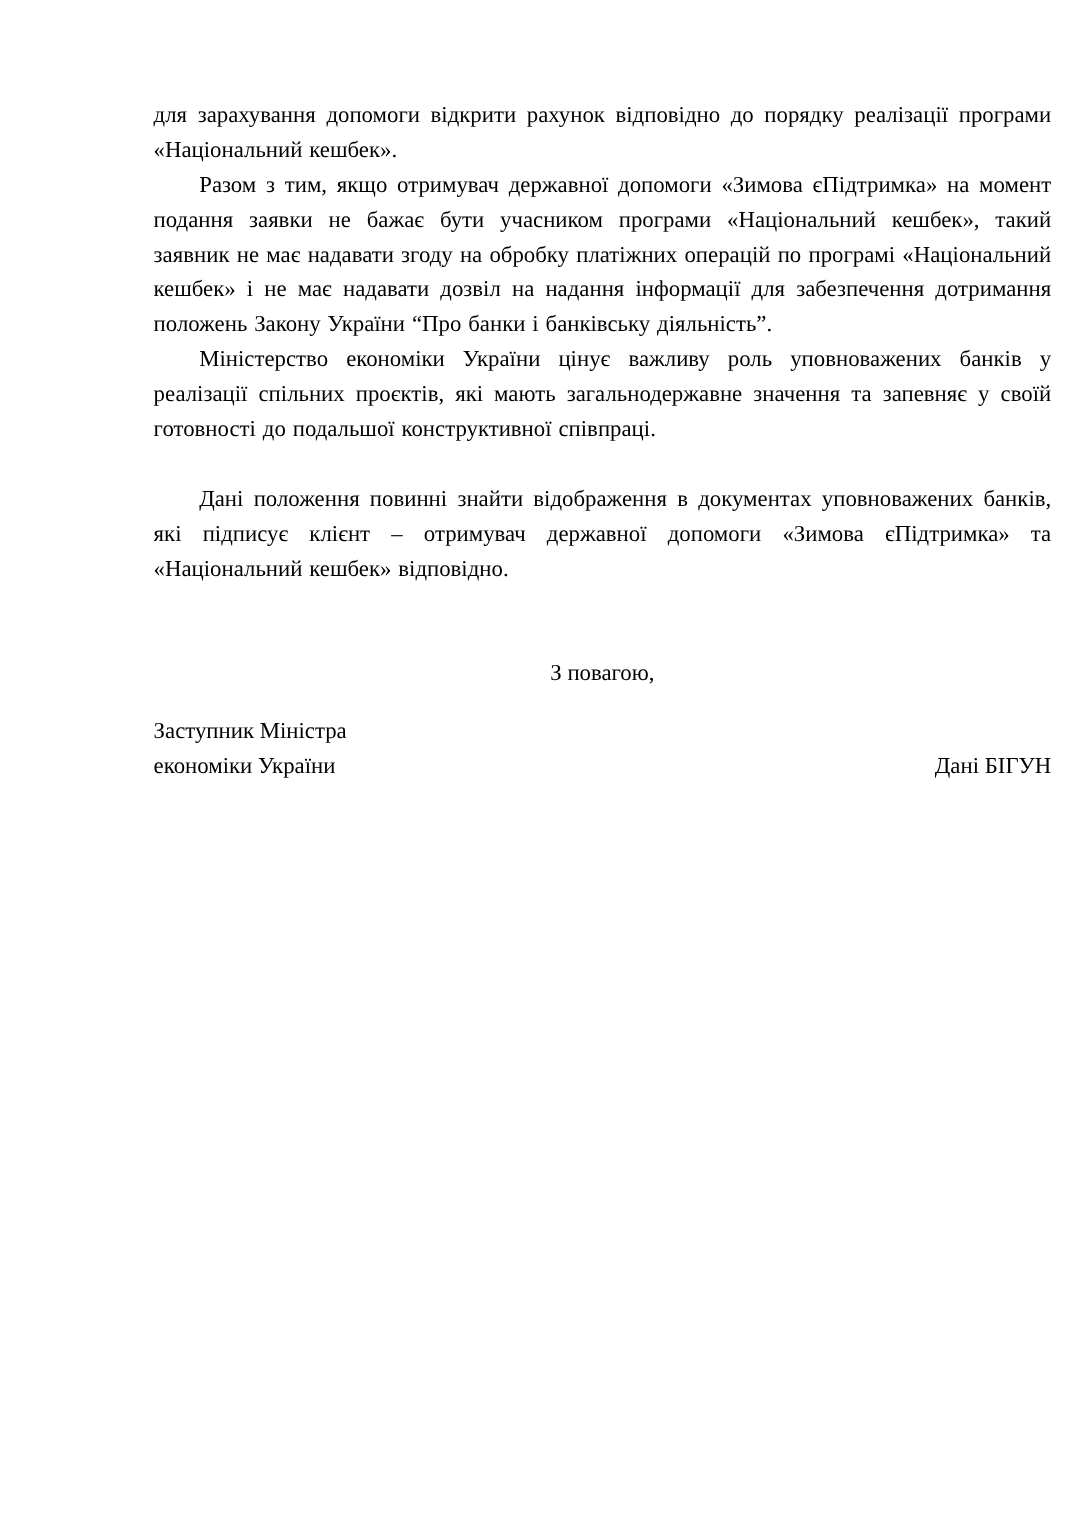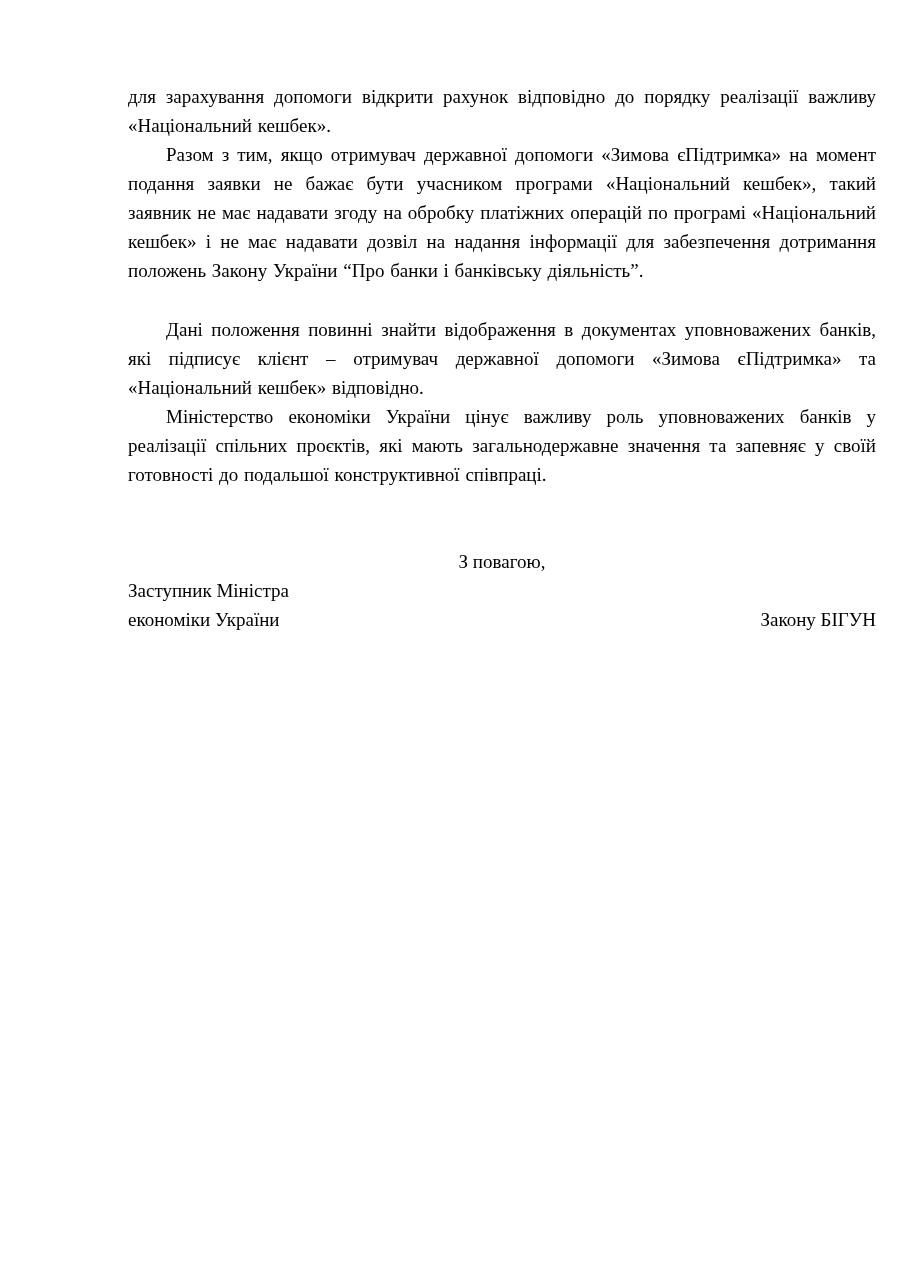--- a/index.html
+++ b/index.html
@@ -36,47 +36,48 @@
   .para.gap-before {
     margin-top: 30px;
   }
   .closing {
     margin: 58px 0 0 0;
     font-size: 19px;
     line-height: 29px;
     text-align: center;
   }
   .signature {
+    margin-top: 19px;
     font-size: 19px;
     line-height: 29px;
   }
   .sig-row {
     display: flex;
     justify-content: space-between;
     align-items: center;
   }
 </style>
 </head>
 <body>
 
 <div class="page">
   <div class="content">
 
-    <p class="para">для зарахування допомоги відкрити рахунок відповідно до порядку реалізації важливу «Національний кешбек».</p>
+    <p class="para">для зарахування допомоги відкрити рахунок відповідно до порядку реалізації програми «Національний кешбек».</p>
 
     <p class="para indent">Разом з тим, якщо отримувач державної допомоги «Зимова єПідтримка» на момент подання заявки не бажає бути учасником програми «Національний кешбек», такий заявник не має надавати згоду на обробку платіжних операцій по програмі «Національний кешбек» і не має надавати дозвіл на надання інформації для забезпечення дотримання положень Закону України “Про банки і банківську діяльність”.</p>
 
+    <p class="para indent">Міністерство економіки України цінує важливу роль уповноважених банків у реалізації спільних проєктів, які мають загальнодержавне значення та запевняє у своїй готовності до подальшої конструктивної співпраці.</p>
+
     <p class="para indent gap-before">Дані положення повинні знайти відображення в документах уповноважених банків, які підписує клієнт – отримувач державної допомоги «Зимова єПідтримка» та «Національний кешбек» відповідно.</p>
-
-    <p class="para indent">Міністерство економіки України цінує важливу роль уповноважених банків у реалізації спільних проєктів, які мають загальнодержавне значення та запевняє у своїй готовності до подальшої конструктивної співпраці.</p>
 
     <p class="closing">З повагою,</p>
 
     <div class="signature">
       <div>Заступник Міністра</div>
       <div class="sig-row">
         <div>економіки України</div>
-        <div>Закону БІГУН</div>
+        <div>Дані БІГУН</div>
       </div>
     </div>
 
   </div>
 </div>
 
 </body></html>

